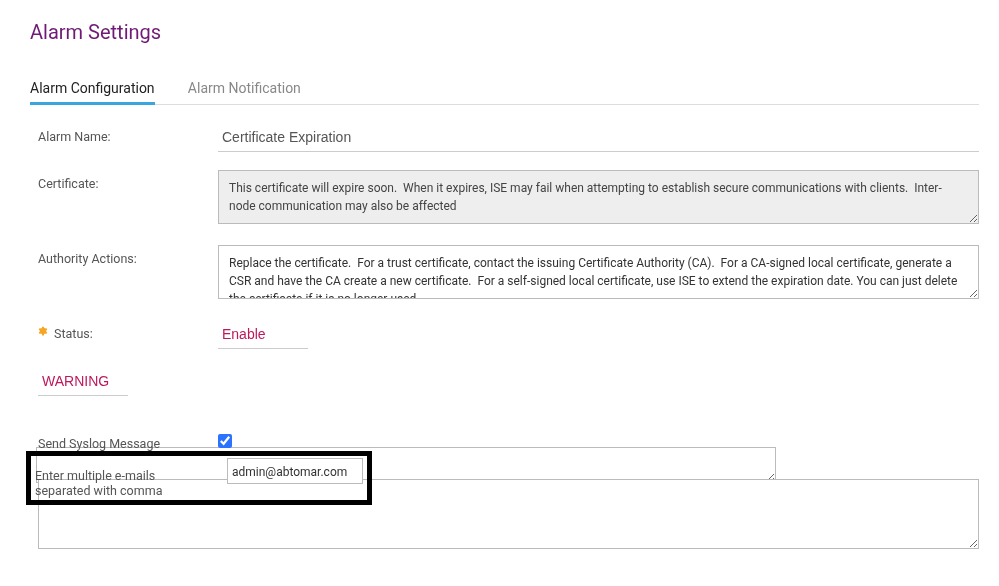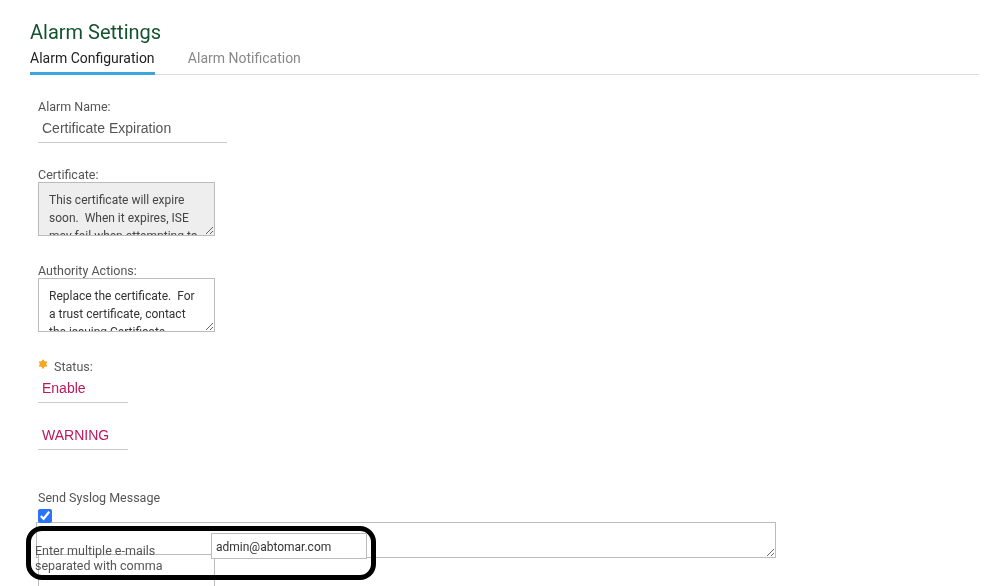--- a/index.html
+++ b/index.html
@@ -9,21 +9,22 @@
     color: #333;
     background: #fff;
     width: 999px;
     height: 586px;
     overflow: hidden;
     padding: 20px 20px 0 30px;
   }
   h1.page-title {
     font-size: 20px;
     font-weight: 400;
-    color: #14532d;
+    color: #701a75;
+    margin-bottom: 30px;
   }
   .tabs {
     border-bottom: 1px solid #ddd;
     margin-bottom: 18px;
   }
   .tab {
     display: inline-block;
     padding: 6px 0 8px 0;
     margin-right: 30px;
     font-size: 14px;
@@ -39,21 +40,20 @@
     position: absolute;
     left: 0; right: 0; bottom: -1px;
     height: 3px;
     background: #3aa6dd;
   }
   .form { padding-left: 8px; }
   .row {
     display: flex;
     align-items: flex-start;
     margin-bottom: 18px;
-    flex-direction: column;
   }
   .row .label {
     width: 180px;
     flex-shrink: 0;
     font-size: 12.5px;
     color: #555;
     padding-top: 6px;
     display: flex;
     align-items: flex-start;
     gap: 6px;
@@ -92,38 +92,39 @@
     color: #444;
   }
   .checkbox {
     width: 14px; height: 14px;
     accent-color: #2b73ff;
     margin-top: 4px;
   }
   .highlight-frame {
     position: relative;
     border: 5px solid #000;
-    border-radius: 16px;
+    border-radius: 0;
     padding: 2px 4px;
     margin-left: -10px;
     margin-right: 0;
     display: flex;
     align-items: flex-start;
   }
   .highlight-frame .label {
     width: 176px;
     padding-top: 10px;
   }
   .highlight-frame textarea.box {
-    width: 156px;
+    width: 136px;
     height: 26px;
     min-height: 26px;
     resize: none;
     padding: 4px 4px;
     font-size: 12px;
+    margin-left: 16px;
   }
   .emails-outer {
     flex: 1;
     position: relative;
   }
   .emails-outer textarea.full {
     position: absolute;
     left: -2px;
     top: -8px;
     width: 740px;

